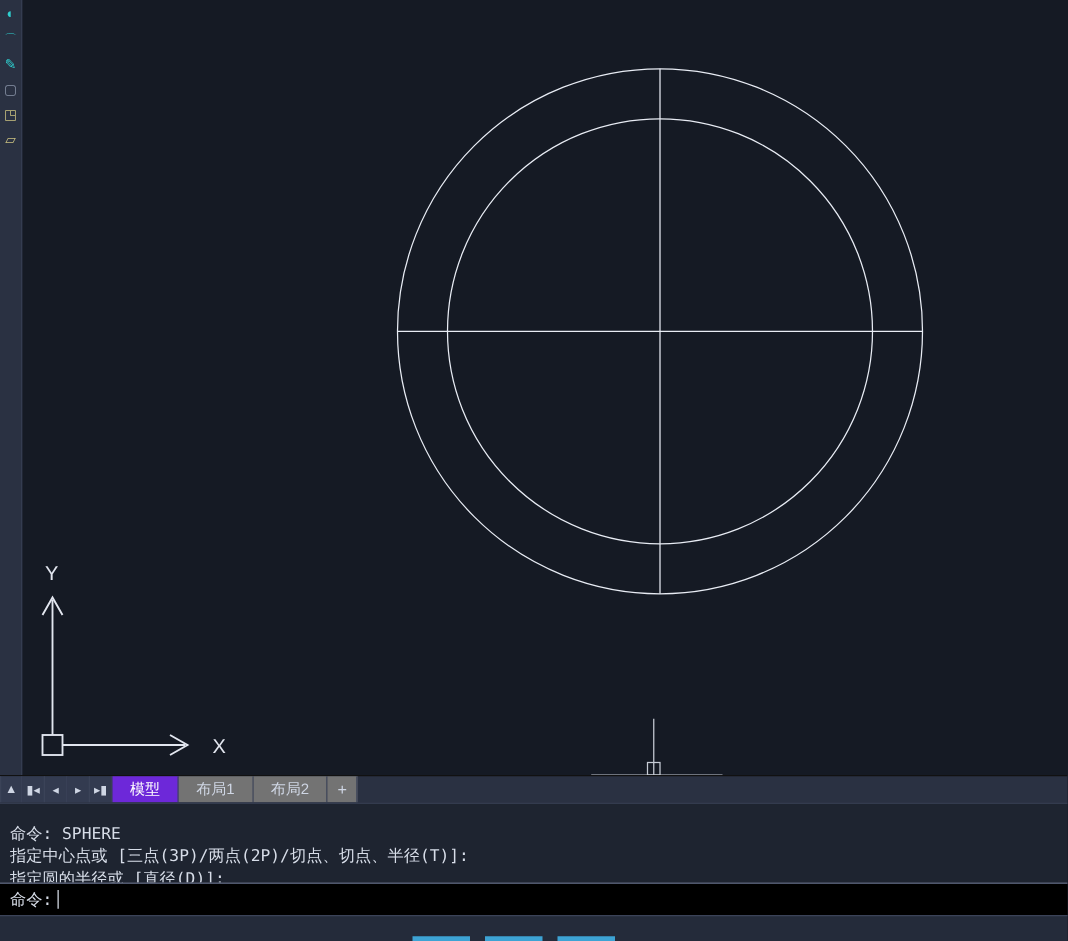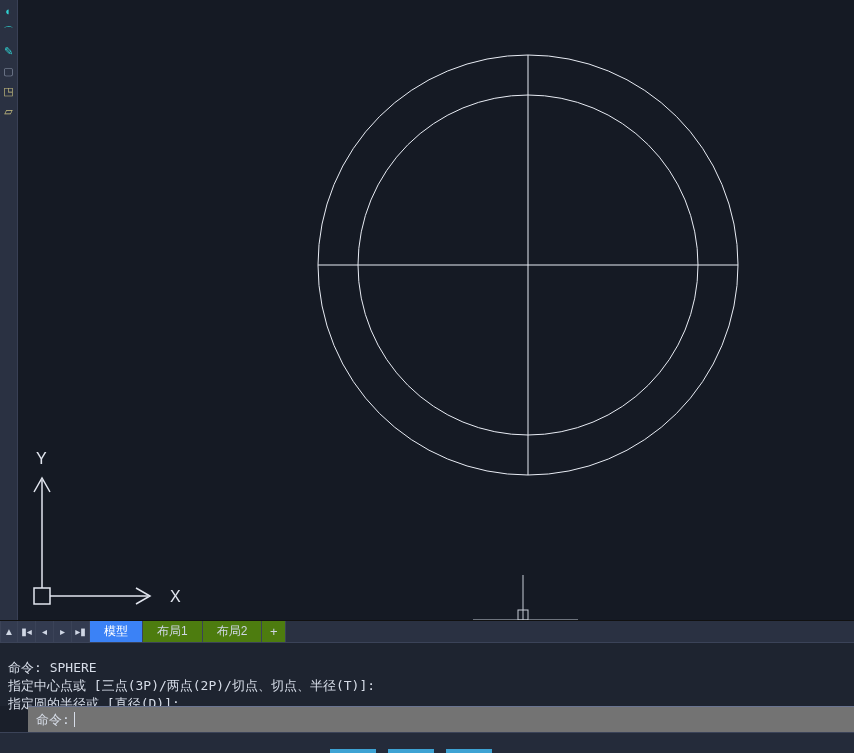--- a/index.html
+++ b/index.html
@@ -33,40 +33,39 @@
     display:flex; align-items:stretch;
   }
   .tab-nav-btn {
     width: 18px; display:flex; align-items:center; justify-content:center;
     border-right:1px solid #3b4358; color:#cfd6e4; font-size:10px; cursor:pointer;
     background:#333b50;
   }
   .tab-nav-btn:first-child{ border-left:1px solid #3b4358;}
   .tab {
     padding: 0 14px; display:flex; align-items:center; color:#cfd6e4;
-    font-size:12px; border-right:1px solid #3b4358; background:#4d7c0f; cursor:pointer;
+    font-size:12px; border-right:1px solid #3b4358; background:#737373; cursor:pointer;
   }
-  .tab.active { background:#3b82f6; color:#fff;text-align:center; }
+  .tab.active { background:#6d28d9; color:#fff;text-align:center; }
   .tab.add { width:24px; padding:0; justify-content:center; font-size:13px; }
 
   
   .cmdlog {
     position: absolute; left:0; top:642px; right:0; height:64px;
     background:#1e2430; color:#d7dde8; font-size:13px; padding:16px 8px 2px 8px;
     line-height:18px; border-top:1px solid #3b4358; white-space:pre;
     font-family:"Microsoft YaHei","SimSun",monospace;
   }
 
   
   .cmdline-wrap{
     position:absolute; left:0; top:706px; right:0; height:26px;
-    background:#737373; border-top:1px solid #6a7490; display:flex; align-items:center;
+    background:#000000; border-top:1px solid #6a7490; display:flex; align-items:center;
     padding:0 8px; color:#d7dde8; font-size:13px;
     font-family:"Microsoft YaHei","SimSun",monospace;
-    margin-left:28px;
   }
   .cmdline-wrap .caret{
     width:1px; height:15px; background:#d7dde8; margin-left:4px;
     animation: blink 1s steps(1) infinite;
   }
   @keyframes blink { 50% { opacity:0; } }
 
   
   .bottom-status{
     position:absolute; left:0; top:732px; right:0; height:21px;

